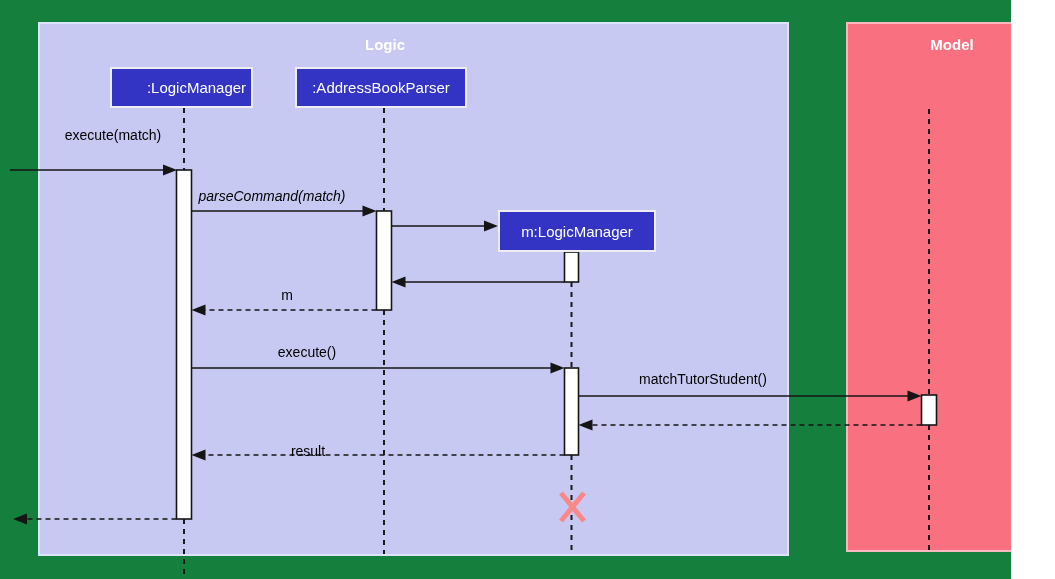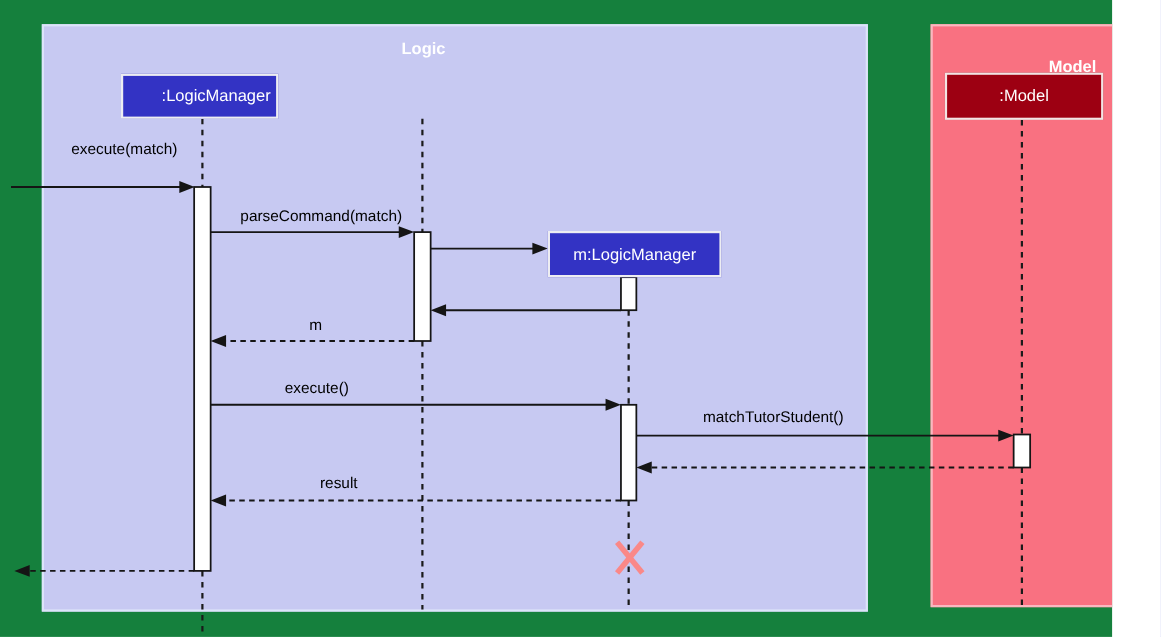--- a/index.html
+++ b/index.html
@@ -59,36 +59,36 @@
   }
   .msg-label {
     position: absolute;
     transform: translateX(-50%);
     color: #000000;
     font-size: 14px;
     white-space: nowrap;
     z-index: 4;
   }
   #lbl-execute-match       { left: 113px; top: 127px; }
-  #lbl-parse-command       { left: 292px; top: 188px; }
+  #lbl-parse-command       { left: 272px; top: 188px; font-style: italic; }
   #lbl-m                   { left: 287px; top: 287px; }
-  #lbl-execute             { left: 288px; top: 344px; }
+  #lbl-execute             { left: 307px; top: 344px; }
   #lbl-match-tutor-student { left: 687px; top: 371px; margin-left: 16px; }
-  #lbl-result              { left: 308px; top: 431px; text-align: right; }
+  #lbl-result              { left: 308px; top: 443px; text-align: right; }
 </style>
 </head>
 <body>
 
 <div id="canvas">
 
   <div class="frame frame-logic"></div>
   <div class="frame frame-model"></div>
 
   <div class="frame-title" style="left:385px; top:36px;">Logic</div>
-  <div class="frame-title" style="left:975px; top:36px;margin-top:16px;">Model</div>
+  <div class="frame-title" style="left:952px; top:36px;">Model</div>
 
   <svg id="overlay" width="1055" height="579" viewBox="0 0 1055 579">
 
     <g stroke="#1A1A1A" stroke-width="2" stroke-dasharray="5 5">
       <line x1="184" y1="108" x2="184" y2="170"></line>
       <line x1="184" y1="519" x2="184" y2="579"></line>
       <line x1="384" y1="108" x2="384" y2="211"></line>
       <line x1="384" y1="310" x2="384" y2="554"></line>
       <line x1="571.5" y1="282" x2="571.5" y2="368"></line>
       <line x1="571.5" y1="455" x2="571.5" y2="554"></line>
@@ -133,22 +133,22 @@
       <polygon points="13,519 27,513.6 27,524.4"></polygon>
     </g>
 
     <g stroke="#FA8888" stroke-width="5">
       <line x1="561" y1="493" x2="584" y2="521"></line>
       <line x1="584" y1="493" x2="561" y2="521"></line>
     </g>
   </svg>
 
   <div id="p-logicmanager" class="participant blue">:LogicManager</div>
+  <div id="p-abparser" class="participant blue">:AddressBookParser</div>
   <div id="p-matchcommand" class="participant blue">m:LogicManager</div>
-  <div id="p-model" class="participant darkred">:Model</div>
 
   <div id="lbl-execute-match" class="msg-label">execute(match)</div>
   <div id="lbl-parse-command" class="msg-label">parseCommand(match)</div>
   <div id="lbl-m" class="msg-label">m</div>
   <div id="lbl-execute" class="msg-label">execute()</div>
   <div id="lbl-match-tutor-student" class="msg-label">matchTutorStudent()</div>
   <div id="lbl-result" class="msg-label">result</div>
 
 </div>
 

